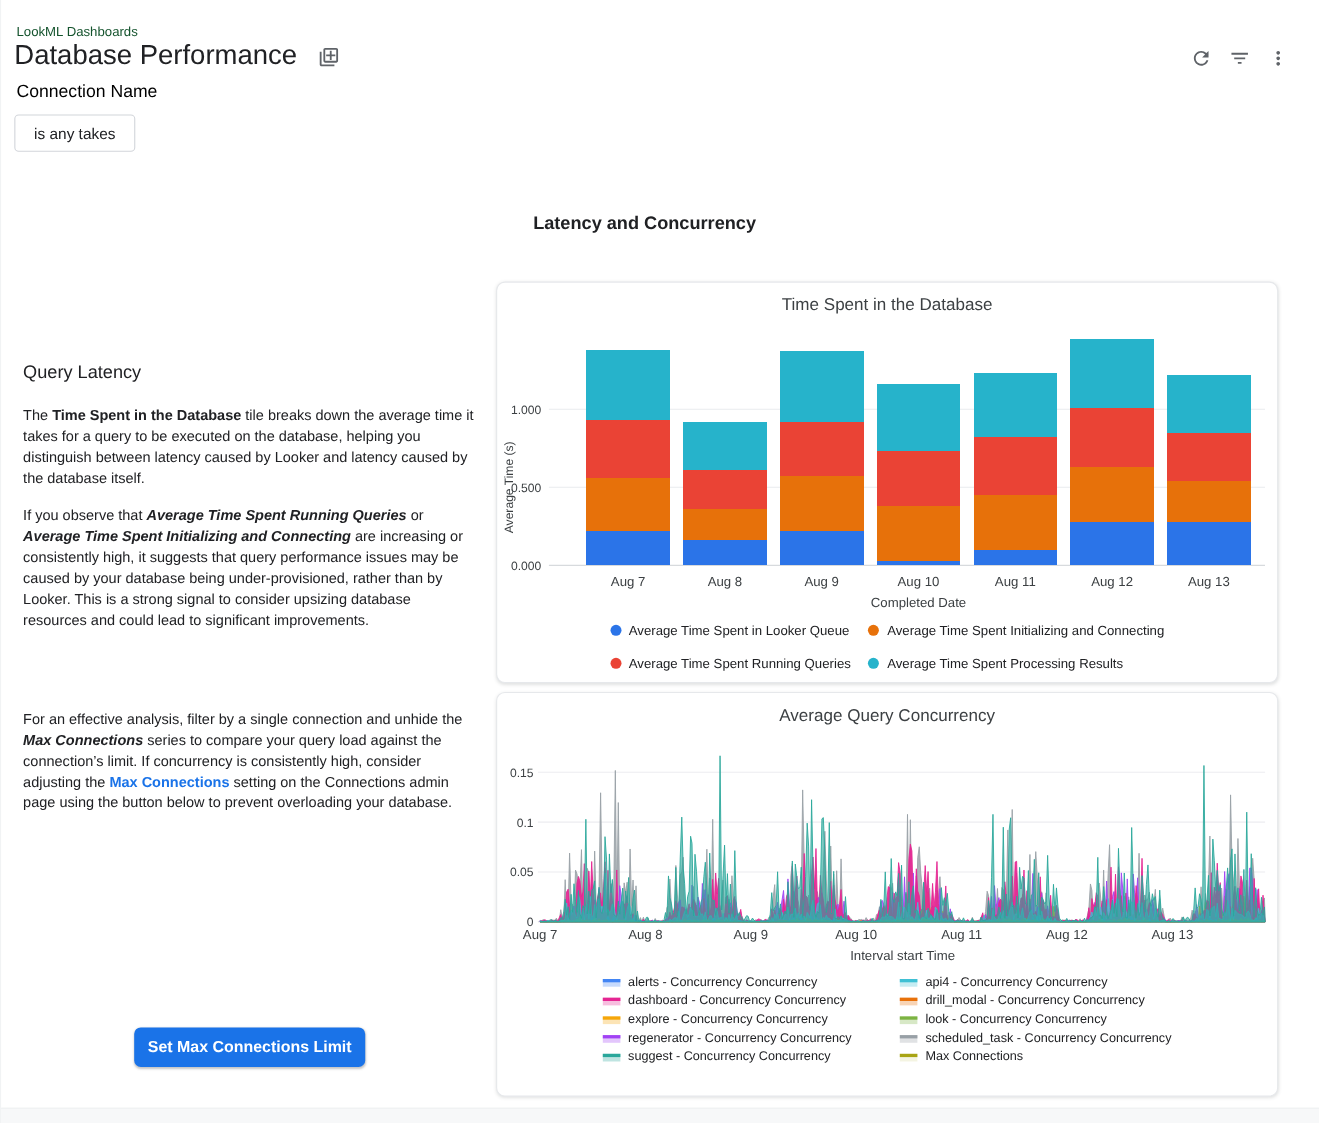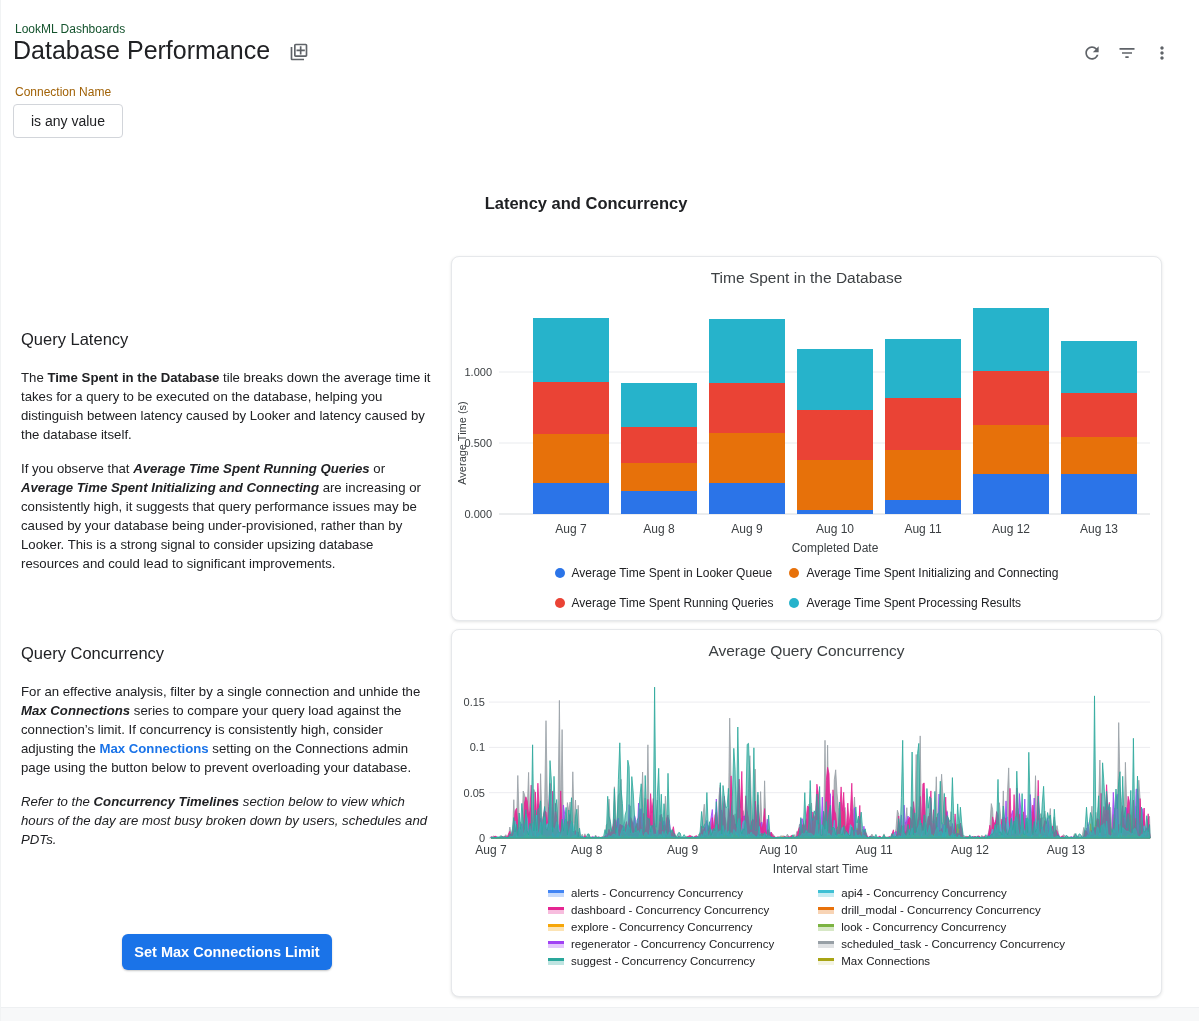--- a/index.html
+++ b/index.html
@@ -10,21 +10,21 @@
   }
   
   .breadcrumb{position:absolute;left:14px;top:22px;font-size:12px;color:#14532d;cursor:pointer;}
   .title-row{position:absolute;left:12px;top:36px;display:flex;align-items:center;gap:19px;}
   .page-title{font-size:25px;font-weight:400;color:#202124;}
   .title-icon{width:20px;height:20px;color:#5f6368;margin-top:3px;cursor:pointer;}
   .actions{position:absolute;top:43px;right:28px;display:flex;align-items:center;gap:15px;}
   .action-btn{width:20px;height:20px;color:#5f6368;cursor:pointer;}
   .action-btn svg{width:20px;height:20px;}
   
-  .filter-label{position:absolute;left:14px;top:85px;font-size:12px;color:#a16207;}
+  .filter-label{position:absolute;left:14px;top:75px;font-size:16px;color:#000000;}
   .filter-box{
     position:absolute;left:12px;top:104px;height:34px;box-sizing:border-box;
     border:1px solid #d2d5da;border-radius:4px;background:#fff;display:flex;align-items:center;
     padding:0 17px;font-size:14px;color:#202124;cursor:pointer;
   }
   
   .section-title{position:absolute;left:0;top:194px;width:1170px;text-align:center;
     font-size:16.5px;color:#202124;font-weight:700;}
   
   .text-block{position:absolute;left:20px;width:412px;}
@@ -89,35 +89,33 @@
   </span>
   <span class="action-btn">
     <svg viewBox="0 0 24 24" fill="currentColor">
       <path d="M12 8c1.1 0 2-.9 2-2s-.9-2-2-2-2 .9-2 2 .9 2 2 2zm0 2c-1.1 0-2 .9-2 2s.9 2 2 2 2-.9 2-2-.9-2-2-2zm0 6c-1.1 0-2 .9-2 2s.9 2 2 2 2-.9 2-2-.9-2-2-2z"></path>
     </svg>
   </span>
 </div>
 
 <div class="filter-label">Connection Name</div>
 <div class="filter-box">
-  <span>is any value</span>
+  <span>is any takes</span>
 </div>
 
 <div class="section-title">Latency and Concurrency</div>
 
 <div class="text-block tb-latency">
   <div class="tb-heading">Query Latency</div>
   <p class="tb-p"><span>The </span><span class="seg-b">Time Spent in the Database</span><span> tile breaks down the average time it takes for a query to be executed on the database, helping you distinguish between latency caused by Looker and latency caused by the database itself.</span></p>
   <p class="tb-p"><span>If you observe that </span><span class="seg-b seg-i">Average Time Spent Running Queries</span><span> or </span><span class="seg-b seg-i">Average Time Spent Initializing and Connecting</span><span> are increasing or consistently high, it suggests that query performance issues may be caused by your database being under-provisioned, rather than by Looker. This is a strong signal to consider upsizing database resources and could lead to significant improvements.</span></p>
 </div>
 
 <div class="text-block tb-concurrency">
-  <div class="tb-heading">Query Concurrency</div>
   <p class="tb-p"><span>For an effective analysis, filter by a single connection and unhide the </span><span class="seg-b seg-i">Max Connections</span><span> series to compare your query load against the connection’s limit. If concurrency is consistently high, consider adjusting the </span><span class="seg-link">Max Connections</span><span> setting on the Connections admin page using the button below to prevent overloading your database.</span></p>
-  <p class="tb-p"><span class="seg-i">Refer to the </span><span class="seg-b seg-i">Concurrency Timelines</span><span class="seg-i"> section below to view which hours of the day are most busy broken down by users, schedules and PDTs.</span></p>
 </div>
 
 <div class="cta-wrap">
   <button class="cta">Set Max Connections Limit</button>
 </div>
 
 <div class="tile tile-1">
   <svg id="bar-svg" class="chart-svg" width="709" height="305" viewBox="0 0 709 305">
       <line x1="47" y1="257" x2="698" y2="257" stroke="#d7dadd" stroke-width="1"></line>
       <text x="40" y="261" fill="#3c4043" font-size="11" font-family="&quot;Liberation Sans&quot;,sans-serif" text-anchor="end">0.000</text>

